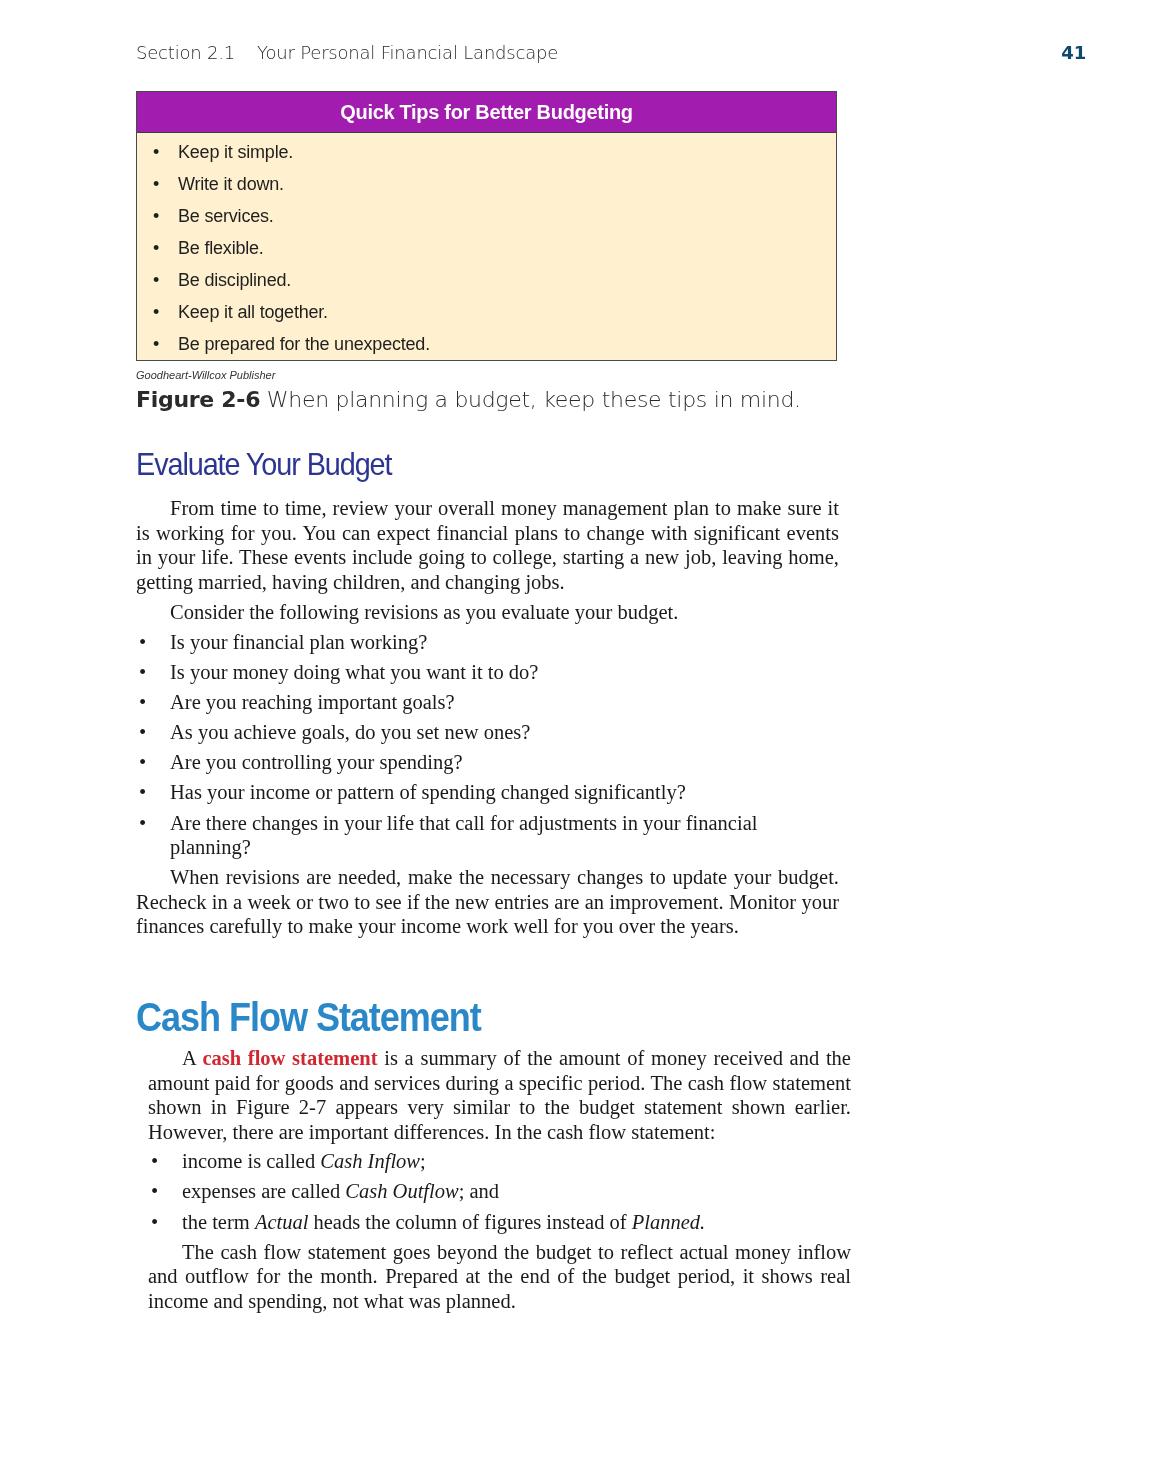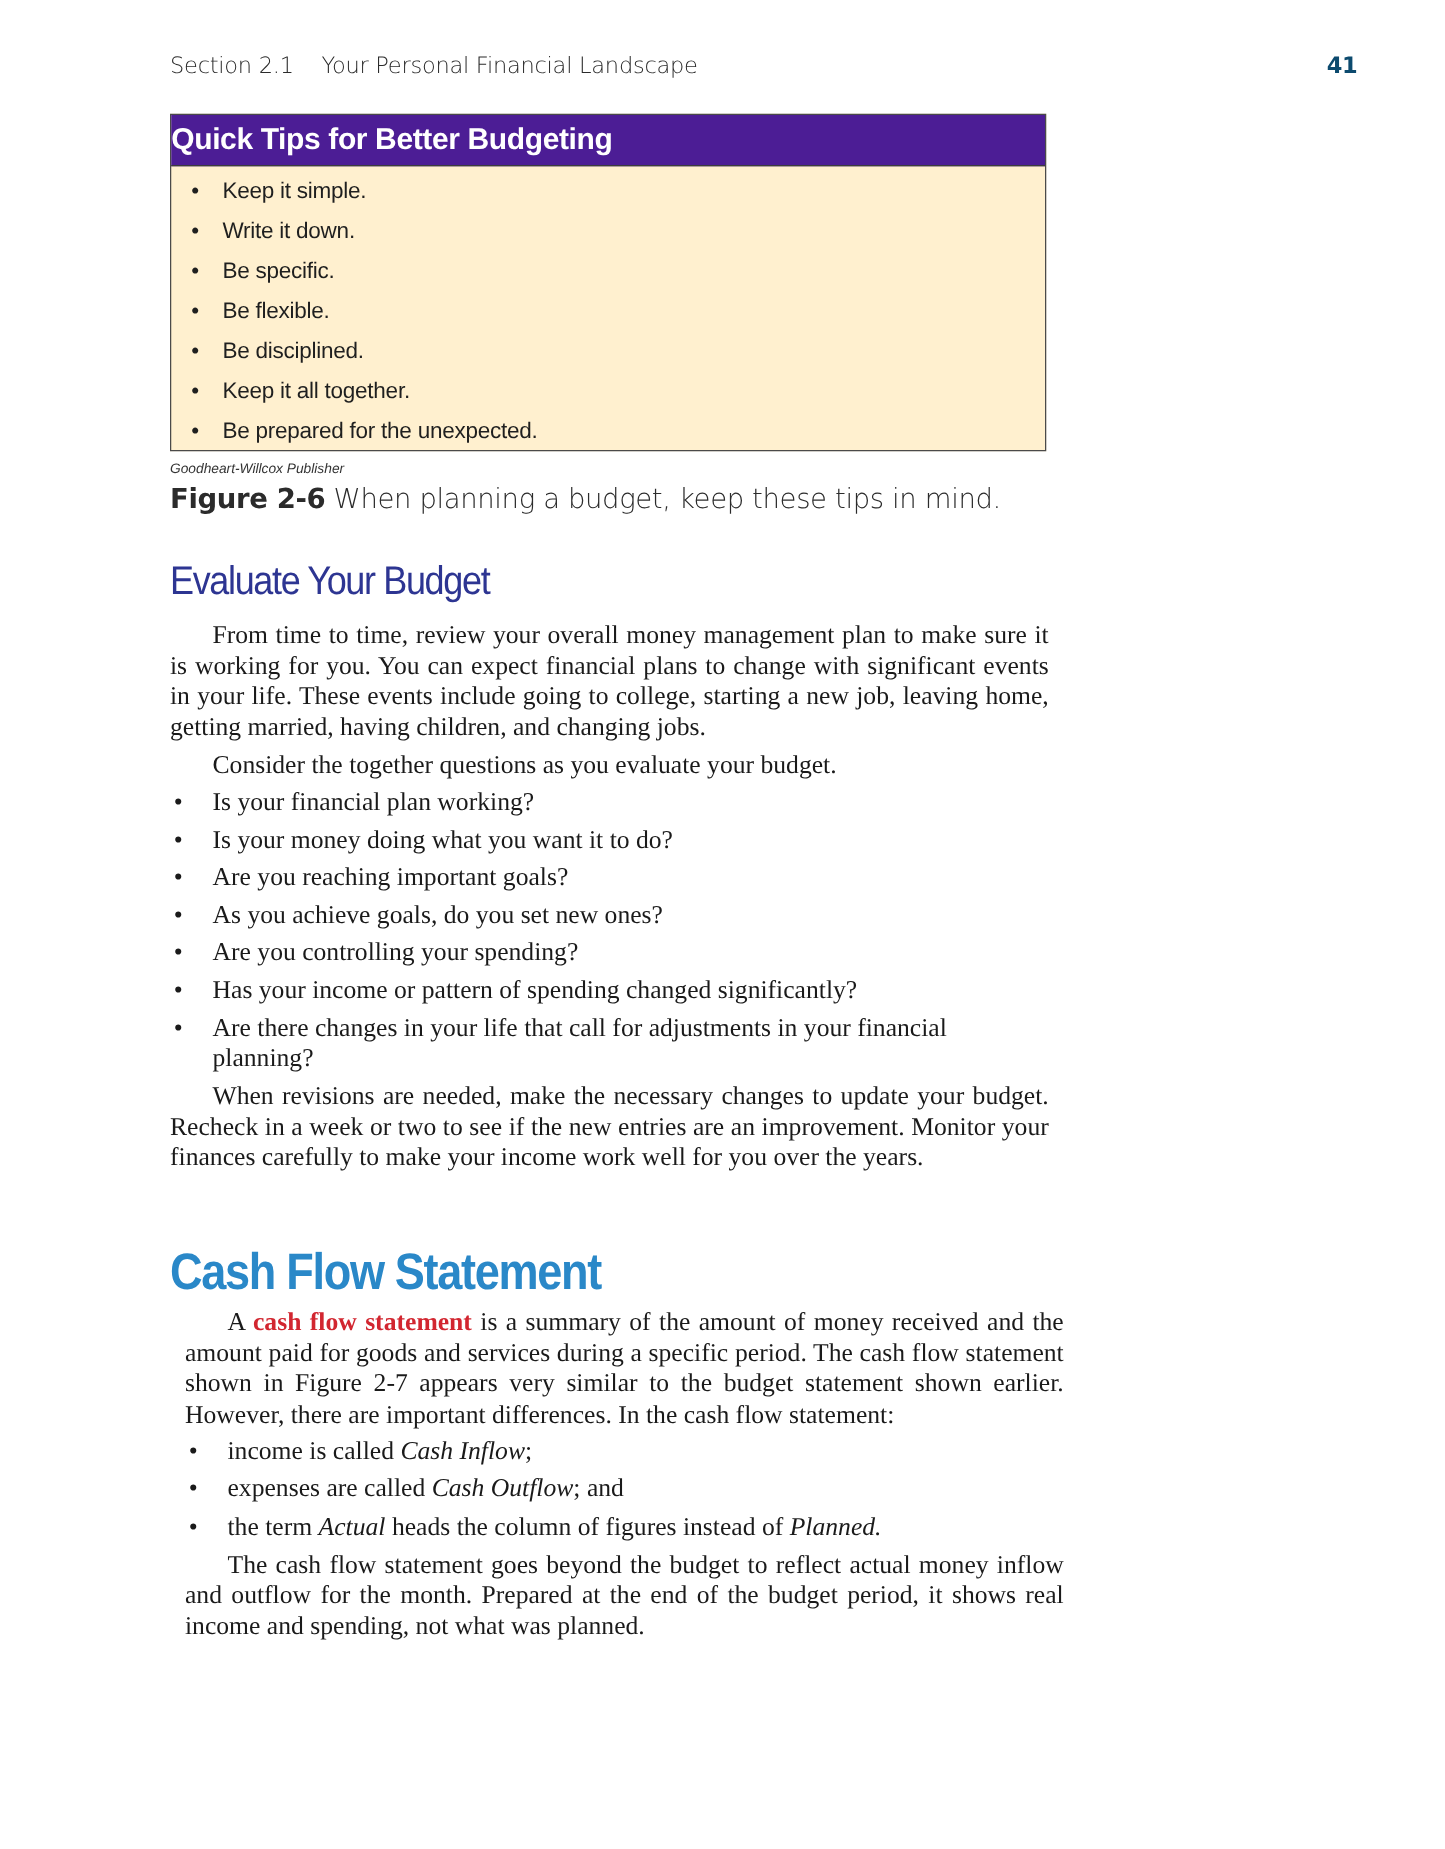--- a/index.html
+++ b/index.html
@@ -12,23 +12,23 @@
       letter-spacing: -0.2px;
     }
     .running-head .section { position: absolute; left: 0; top: 0; font-weight: 300; }
     .running-head .folio { position: absolute; right: 2px; top: 0; font-weight: bold; font-size: 18px; color: #0c4a6e; }
 
     .tips-box {
       position: absolute; left: 136px; top: 91px; width: 701px; height: 270px;
       border: 1.5px solid #4a4a4a; background: #fff0cf; box-sizing: border-box;
     }
     .tips-header {
-      height: 40px; background: #4c1d95; border-bottom: 1.5px solid #3d3d3d;
+      height: 40px; background: #a21caf; border-bottom: 1.5px solid #3d3d3d;
       color: #ffffff; font-family: "Liberation Sans", sans-serif; font-weight: bold;
-      font-size: 24px; line-height: 40px; letter-spacing: -0.3px;
+      font-size: 20px; text-align: center; line-height: 40px; letter-spacing: -0.3px;
     }
     .tips-list { list-style: none; margin: 0; padding: 3px 0 0 0; }
     .tips-list li {
       position: relative; height: 32px; line-height: 32px; padding-left: 41px;
       font-family: "Liberation Sans", sans-serif; font-size: 18px; color: #1f1f1f;
       letter-spacing: -0.2px;
     }
     .tips-list li .bullet {
       position: absolute; left: 16px; top: 0; font-size: 18px;
     }
@@ -81,38 +81,38 @@
   <div class="running-head">
     <span class="section" style="white-space: pre;">Section 2.1    Your Personal Financial Landscape</span>
     <span class="folio">41</span>
   </div>
 
   <div class="tips-box">
     <div class="tips-header">Quick Tips for Better Budgeting</div>
     <ul class="tips-list">
       <li><span class="bullet">•</span><span>Keep it simple.</span></li>
       <li><span class="bullet">•</span><span>Write it down.</span></li>
-      <li><span class="bullet">•</span><span>Be specific.</span></li>
+      <li><span class="bullet">•</span><span>Be services.</span></li>
       <li><span class="bullet">•</span><span>Be flexible.</span></li>
       <li><span class="bullet">•</span><span>Be disciplined.</span></li>
       <li><span class="bullet">•</span><span>Keep it all together.</span></li>
       <li><span class="bullet">•</span><span>Be prepared for the unexpected.</span></li>
     </ul>
   </div>
 
   <div class="credit">Goodheart-Willcox Publisher</div>
   <div class="fig-caption">
     <span class="fig-label">Figure 2-6</span><span class="fig-text"> When planning a budget, keep these tips in mind.</span>
   </div>
 
   <div class="h2">Evaluate Your Budget</div>
 
   <div class="body-text" id="evaluate-block">
     <p>From time to time, review your overall money management plan to make sure it is working for you. You can expect financial plans to change with significant events in your life. These events include going to college, starting a new job, leaving home, getting married, having children, and changing jobs.</p>
-    <p class="gap">Consider the together questions as you evaluate your budget.</p>
+    <p class="gap">Consider the following revisions as you evaluate your budget.</p>
     <ul>
       <li><span class="bullet">•</span><span>Is your financial plan working?</span></li>
       <li><span class="bullet">•</span><span>Is your money doing what you want it to do?</span></li>
       <li><span class="bullet">•</span><span>Are you reaching important goals?</span></li>
       <li><span class="bullet">•</span><span>As you achieve goals, do you set new ones?</span></li>
       <li><span class="bullet">•</span><span>Are you controlling your spending?</span></li>
       <li><span class="bullet">•</span><span>Has your income or pattern of spending changed significantly?</span></li>
       <li><span class="bullet">•</span><span>Are there changes in your life that call for adjustments in your financial planning?</span></li>
     </ul>
     <p>When revisions are needed, make the necessary changes to update your budget. Recheck in a week or two to see if the new entries are an improvement. Monitor your finances carefully to make your income work well for you over the years.</p>

